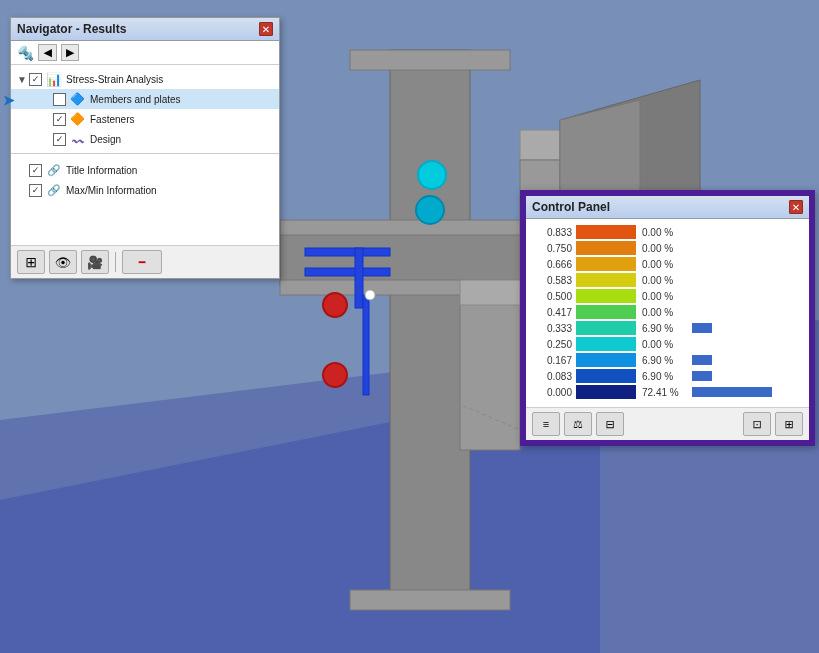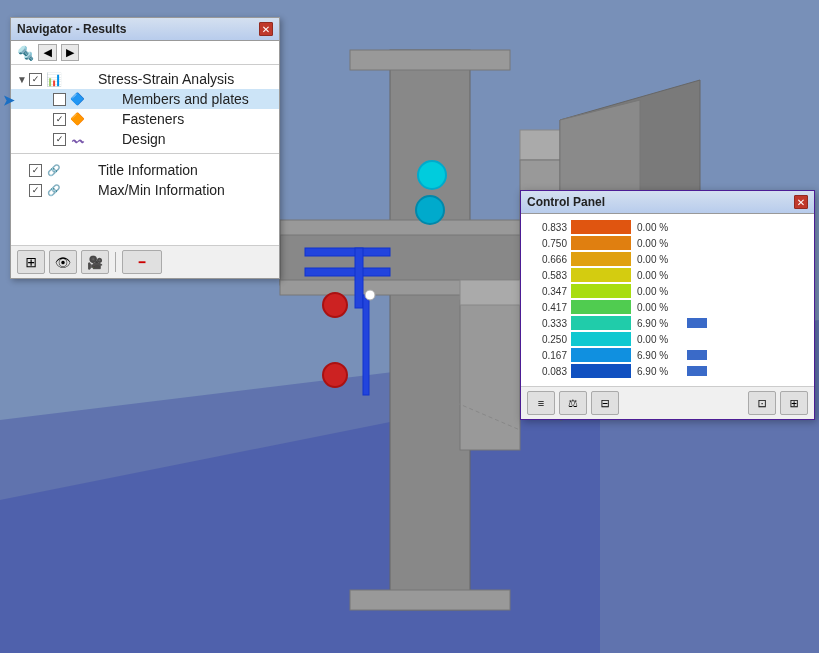--- a/index.html
+++ b/index.html
@@ -109,23 +109,22 @@
     .tree-icon {
       width: 18px;
       height: 16px;
       margin-right: 3px;
       display: flex;
       align-items: center;
       justify-content: center;
       flex-shrink: 0;
     }
     .tree-label {
-      font-size: 14px;
+      font-size: 10px;
       color: #222;
-      margin-left: 32px;
     }
 
     
     .separator {
       height: 1px;
       background: #ccc;
       margin: 4px 0;
     }
 
     
@@ -162,21 +161,21 @@
       margin: 0 2px;
     }
 
     
     .control-panel {
       position: absolute;
       top: 190px;
       left: 520px;
       width: 295px;
       background: #f5f5f5;
-      border: 1px solid #4c1d95;
+      border: 6px solid #4c1d95;
       box-shadow: 2px 2px 8px rgba(0,0,0,0.3);
       z-index: 20;
     }
     .cp-titlebar {
       background: linear-gradient(to bottom, #d4e0f0, #b8ccec);
       border-bottom: 1px solid #999;
       padding: 4px 6px;
       display: flex;
       align-items: center;
       justify-content: space-between;
@@ -430,21 +429,21 @@
         <span class="legend-pct">0.00 %</span>
         <div class="legend-bar-container"></div>
       </div>
       <div class="legend-row">
         <span class="legend-value">0.583</span>
         <div class="legend-color" style="background: rgb(212, 204, 16);"></div>
         <span class="legend-pct">0.00 %</span>
         <div class="legend-bar-container"></div>
       </div>
       <div class="legend-row">
-        <span class="legend-value">0.347</span>
+        <span class="legend-value">0.500</span>
         <div class="legend-color" style="background: rgb(168, 221, 16);"></div>
         <span class="legend-pct">0.00 %</span>
         <div class="legend-bar-container"></div>
       </div>
       <div class="legend-row">
         <span class="legend-value">0.417</span>
         <div class="legend-color" style="background: rgb(80, 204, 80);"></div>
         <span class="legend-pct">0.00 %</span>
         <div class="legend-bar-container"></div>
       </div>
@@ -471,20 +470,28 @@
         </div>
       </div>
       <div class="legend-row">
         <span class="legend-value">0.083</span>
         <div class="legend-color" style="background: rgb(16, 80, 192);"></div>
         <span class="legend-pct">6.90 %</span>
         <div class="legend-bar-container">
           <div class="legend-bar" style="width: 20px;"></div>
         </div>
       </div>
+      <div class="legend-row">
+        <span class="legend-value">0.000</span>
+        <div class="legend-color" style="background: rgb(16, 32, 128);"></div>
+        <span class="legend-pct">72.41 %</span>
+        <div class="legend-bar-container">
+          <div class="legend-bar" style="width: 80px;"></div>
+        </div>
+      </div>
     </div>
 
   <div class="cp-toolbar">
     <div class="cp-tb-btn" title="Table">
       <span>≡</span>
     </div>
     <div class="cp-tb-btn" title="Balance">
       <span>⚖</span>
     </div>
     <div class="cp-tb-btn" title="Export">

